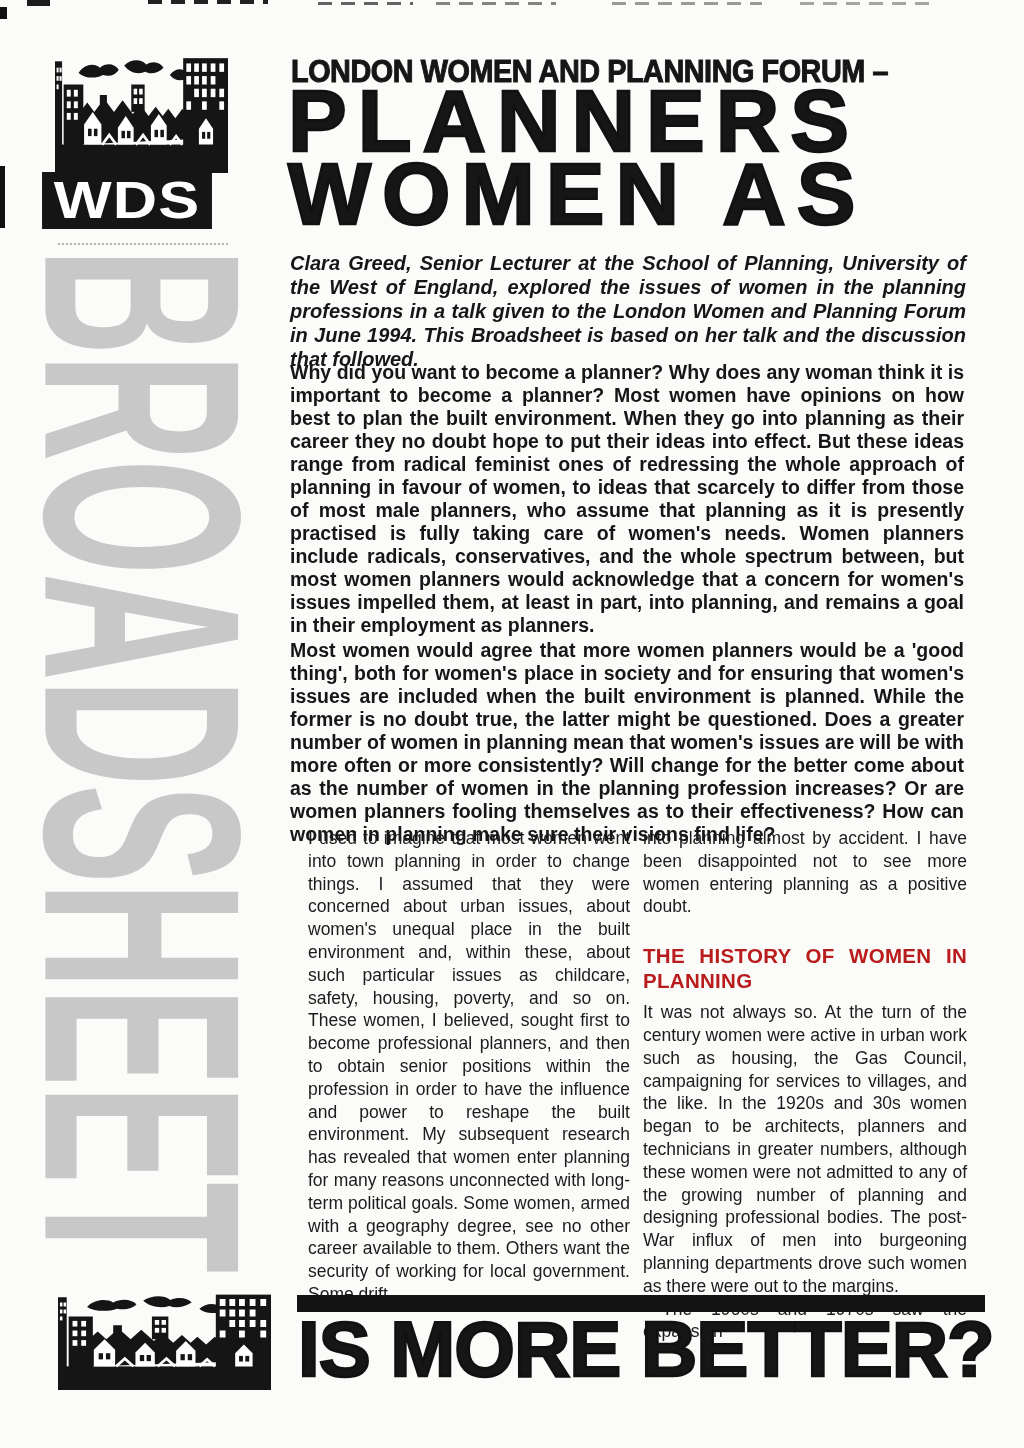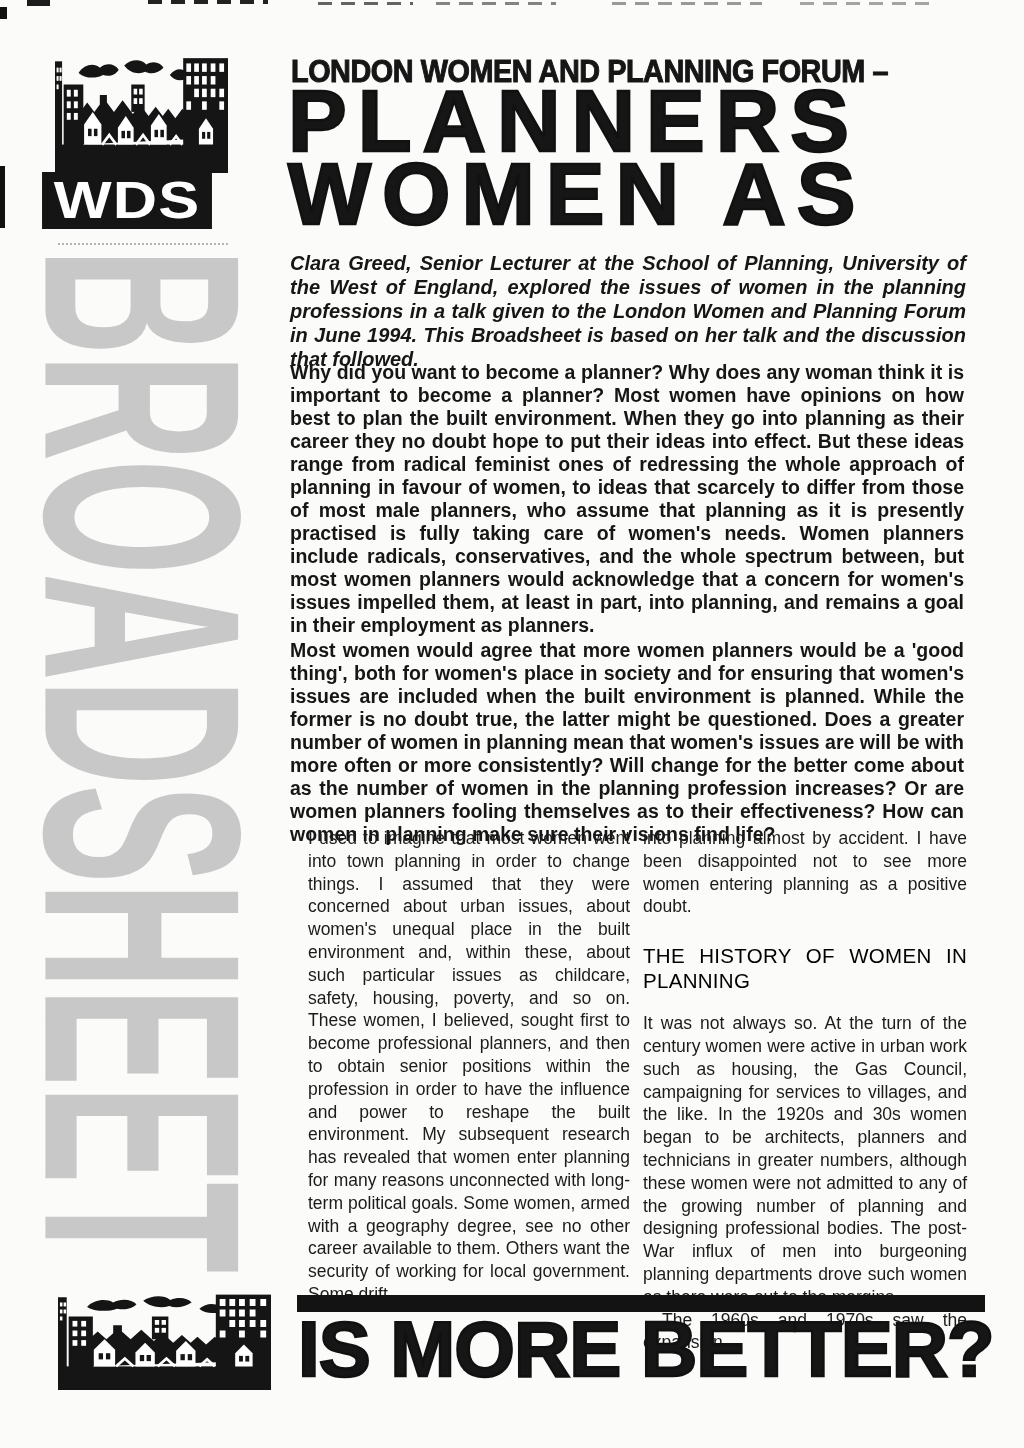--- a/index.html
+++ b/index.html
@@ -60,22 +60,22 @@
     font-weight:bold;font-size:19.5px;line-height:23px;
     text-align:justify;
   }
   .lead p{margin:2px;}
   
   .col{position:absolute;top:827px;font-size:17.5px;line-height:22.8px;text-align:justify;color:#1b1b1b;}
   .col p{margin:0;}
   .col-left{left:308px;width:322px;}
   .col-right{left:643px;width:324px;}
   .col-right .history-heading{
-    margin:25px 0 19px;font-size:20.5px;line-height:25px;font-weight:normal;
-    text-align:justify;color:#000000;letter-spacing:.3px;
+    margin:25px 0 8px;font-size:20.5px;line-height:25px;font-weight:bold;
+    text-align:justify;color:#b91c1c;letter-spacing:.3px;
   }
   .col-right .indented{text-indent:19px;}
   
   .footer-bar{position:absolute;left:297px;top:1295px;width:688px;height:17px;background:#131313;}
   .footer-headline{
     position:absolute;left:298px;top:1307px;width:690px;
     font-weight:bold;font-size:78px;line-height:84px;letter-spacing:-1px;
     -webkit-text-stroke:2.5px #111;white-space:nowrap;
   }
 </style>

